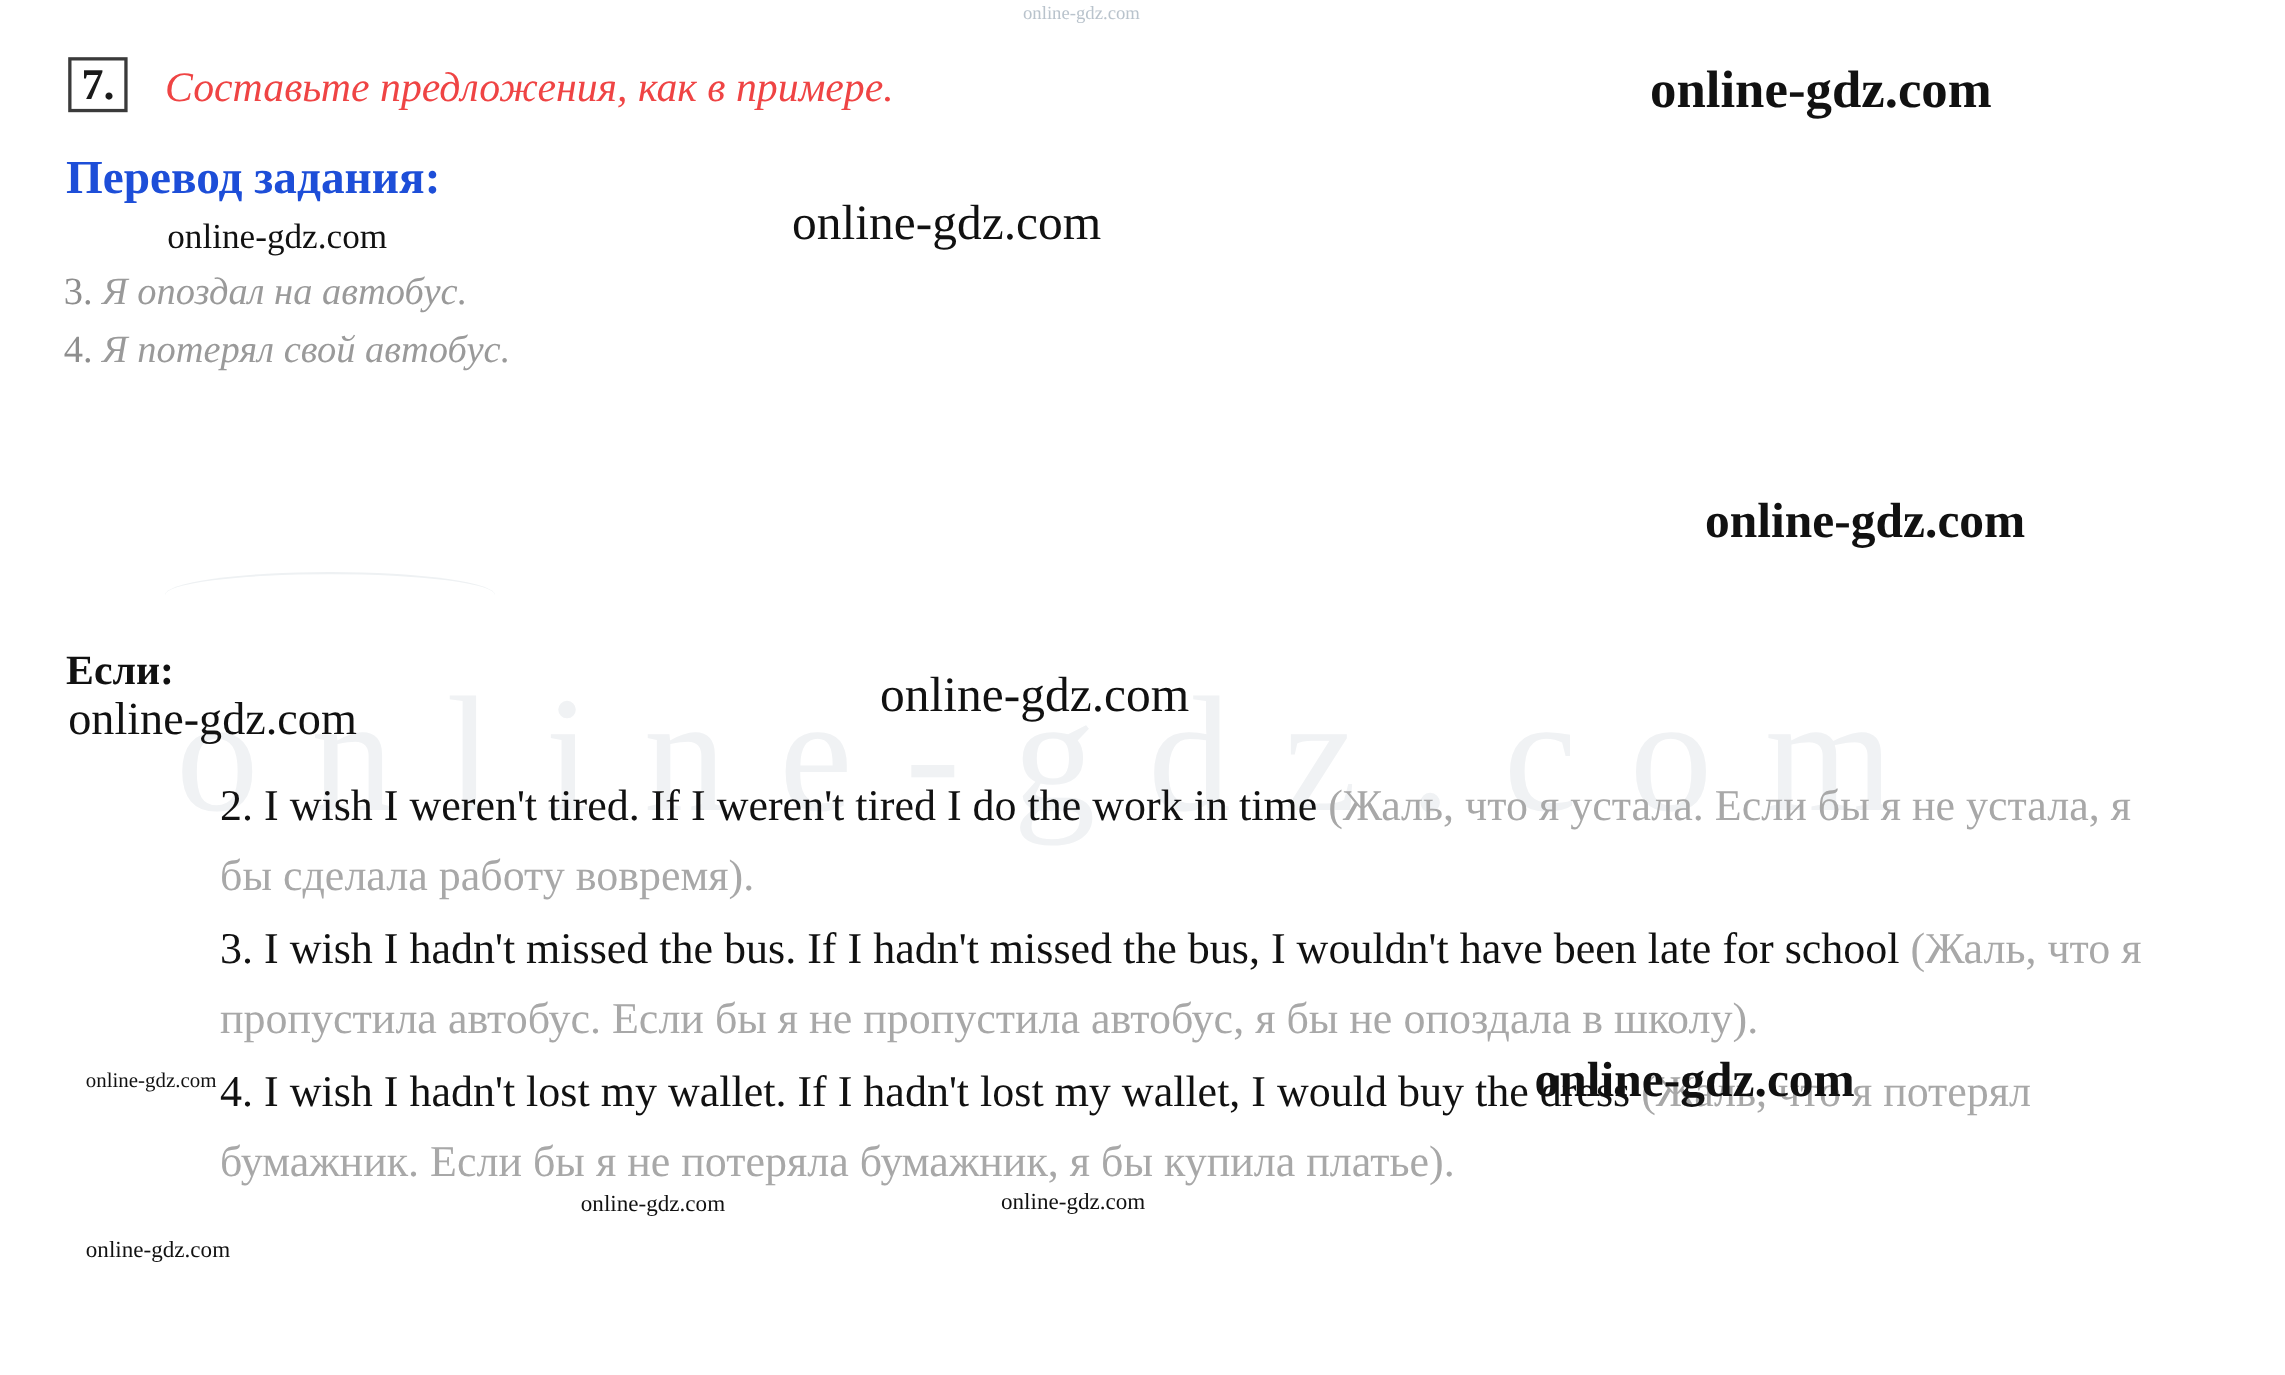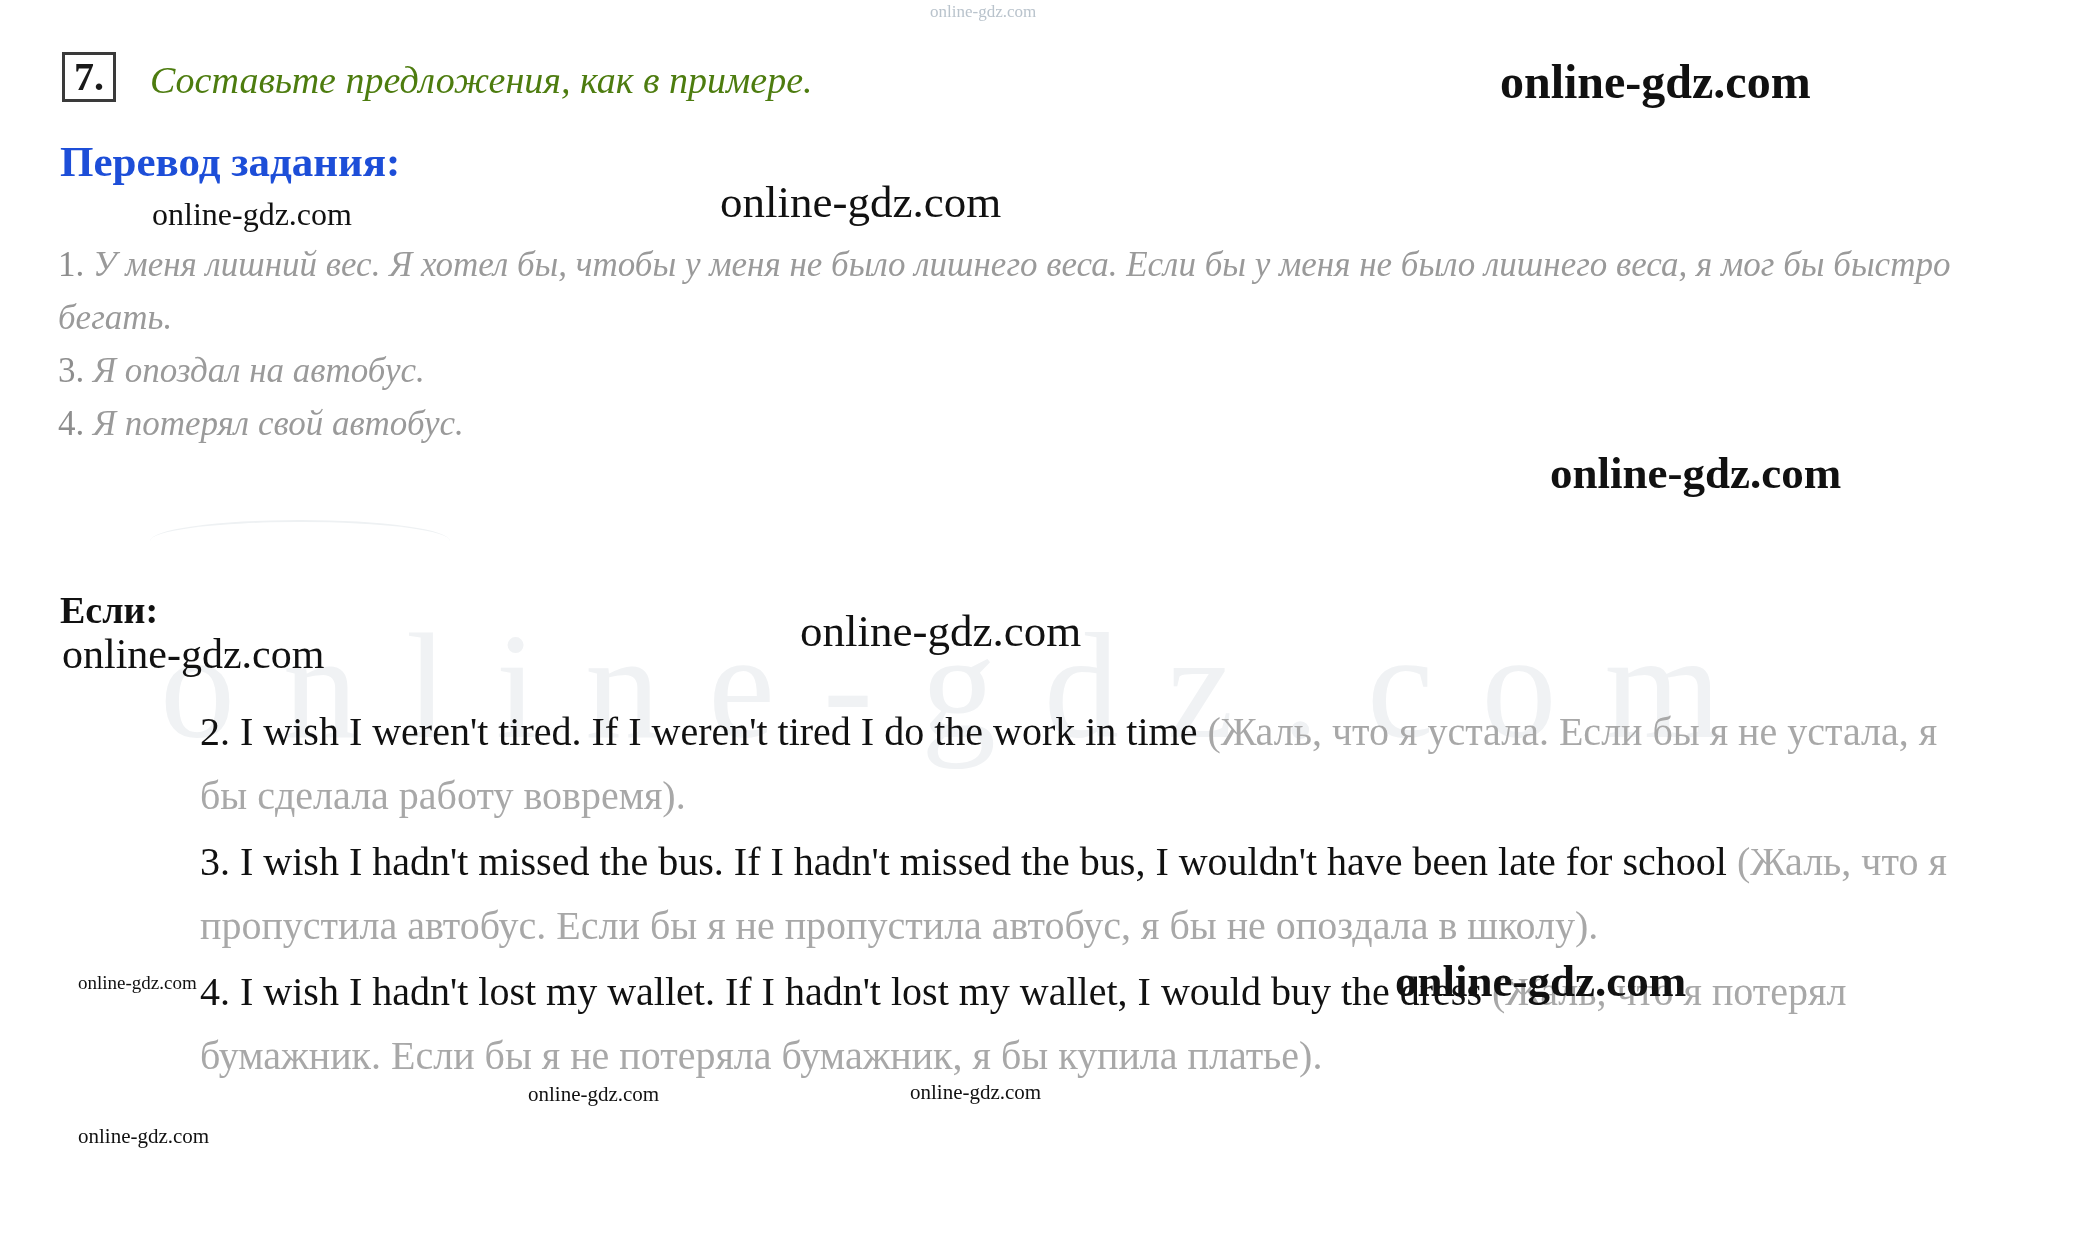--- a/index.html
+++ b/index.html
@@ -38,21 +38,21 @@
     color: #1a1a1a;
   }
 
   .task-title {
     position: absolute;
     left: 150px;
     top: 58px;
     font-style: italic;
     font-size: 38px;
     line-height: 44px;
-    color: #4d7c0f;
+    color: #ef4444;
     white-space: nowrap;
   }
 
   .translation-label {
     position: absolute;
     left: 60px;
     top: 140px;
     font-weight: bold;
     font-size: 43px;
     line-height: 44px;
@@ -158,24 +158,20 @@
 
   <div class="edge-line"></div>
   <div class="bg-wm">online-gdz.com</div>
 
   <div class="ex-number">7.</div>
   <div class="task-title">Составьте предложения, как в примере.</div>
   <div class="translation-label">Перевод задания:</div>
 
   <div class="translation-block">
     <p>
-      <span class="num">1.</span>
-      <span>У меня лишний вес. Я хотел бы, чтобы у меня не было лишнего веса. Если бы у меня не было лишнего веса, я мог бы быстро бегать.</span>
-    </p>
-    <p>
       <span class="num">3.</span>
       <span>Я опоздал на автобус.</span>
     </p>
     <p>
       <span class="num">4.</span>
       <span>Я потерял свой автобус.</span>
     </p>
   </div>
 
   <div class="answer-label">Если:</div>

